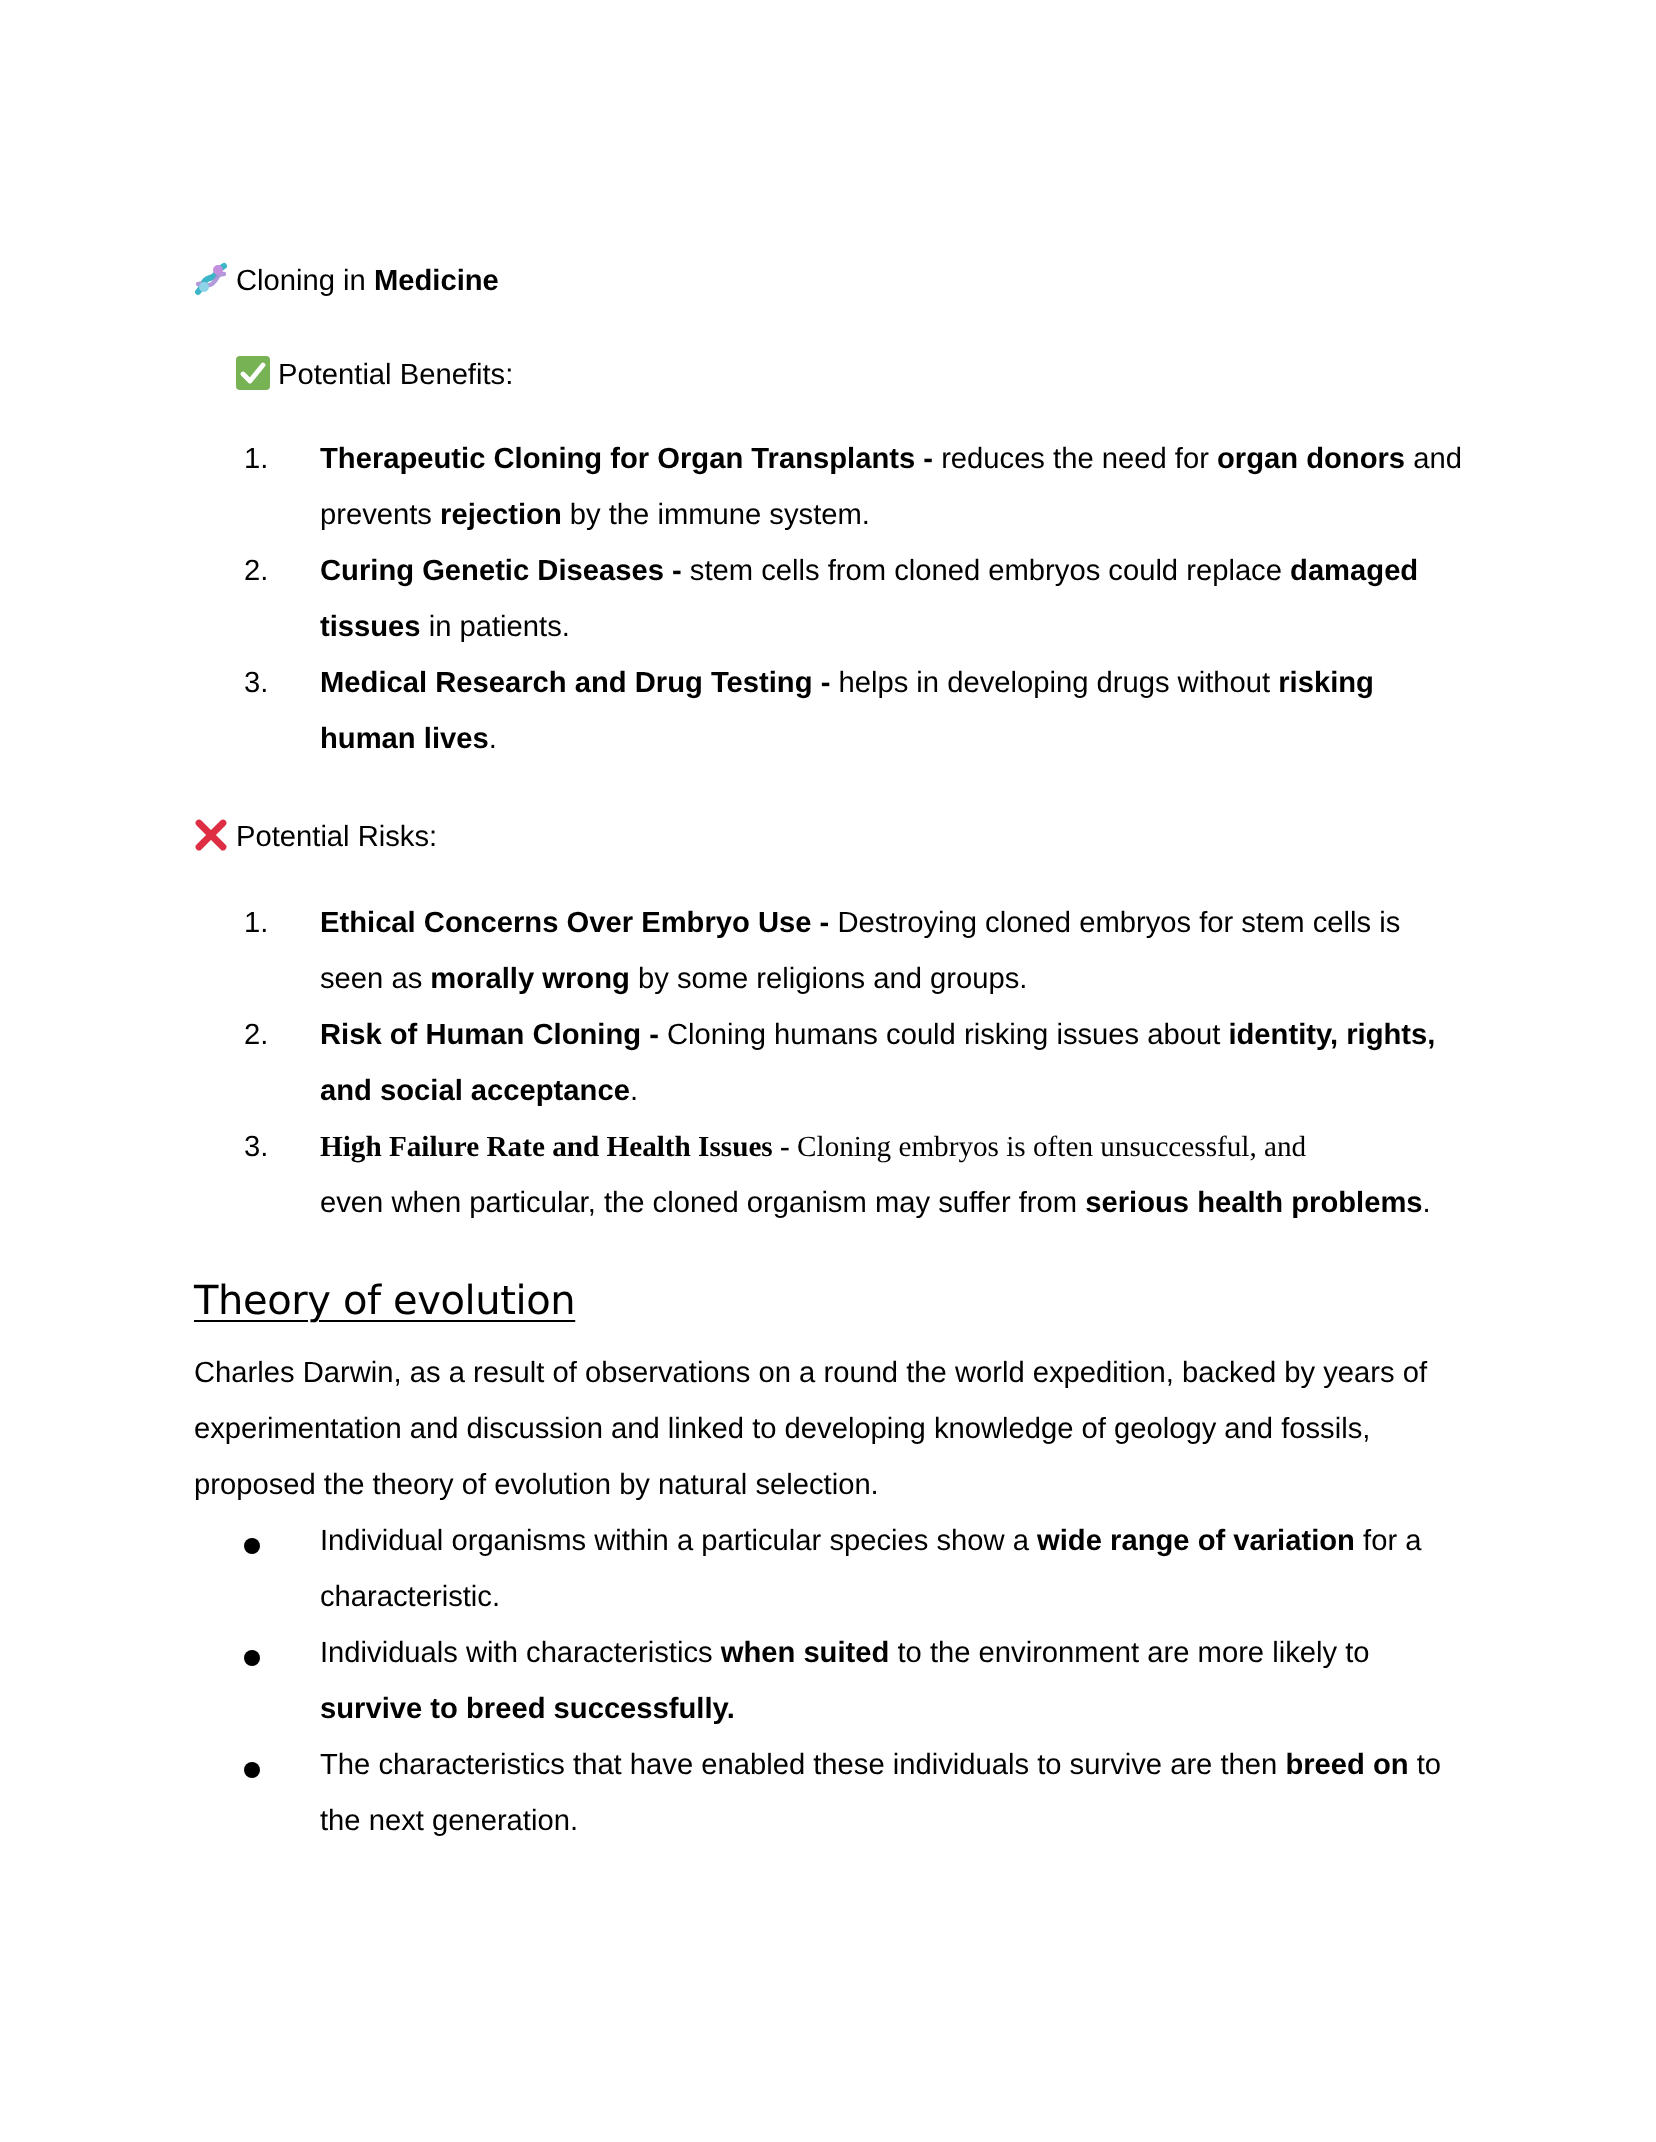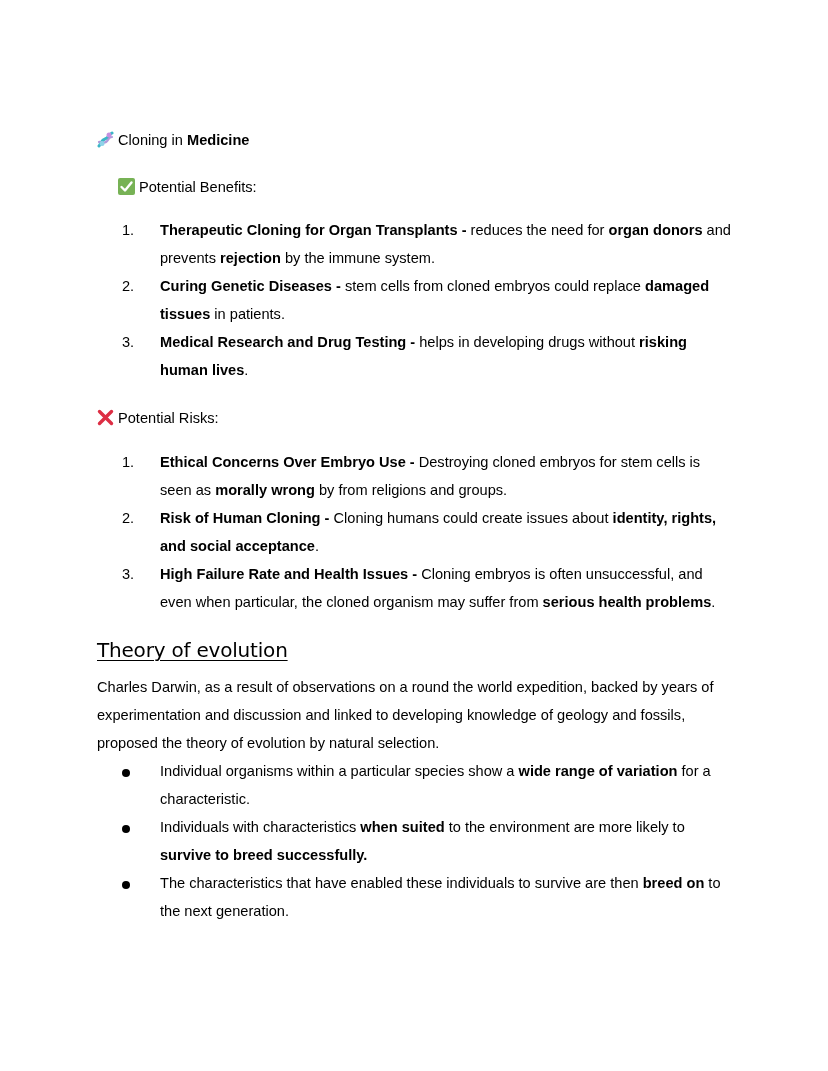--- a/index.html
+++ b/index.html
@@ -131,30 +131,30 @@
       <svg width="17" height="17" viewBox="0 0 17 17">
         <path d="M2.5 2.5 L14.5 14.5 M14.5 2.5 L2.5 14.5" stroke="#dd2e44" stroke-width="3.4" stroke-linecap="round"></path>
       </svg>
     </span><span>Potential Risks:</span>
   </div>
 
   <div class="ol" id="risks-list" style="top:0;">
       <div class="ol-item">
         <span class="num" style="top: 454px;">1.</span>
         <div class="txt-line" style="top: 454px;"><span class="b">Ethical Concerns Over Embryo Use - </span><span>Destroying cloned embryos for stem cells is</span></div>
-        <div class="txt-line" style="top: 482px;"><span>seen as </span><span class="b">morally wrong</span><span> by from religions and groups.</span></div>
+        <div class="txt-line" style="top: 482px;"><span>seen as </span><span class="b">morally wrong</span><span> by some religions and groups.</span></div>
       </div>
       <div class="ol-item">
         <span class="num" style="top: 510px;">2.</span>
-        <div class="txt-line" style="top: 510px;"><span class="b">Risk of Human Cloning - </span><span>Cloning humans could create issues about </span><span class="b">identity, rights,</span></div>
+        <div class="txt-line" style="top: 510px;"><span class="b">Risk of Human Cloning - </span><span>Cloning humans could risking issues about </span><span class="b">identity, rights,</span></div>
         <div class="txt-line" style="top: 538px;"><span class="b">and social acceptance</span><span>.</span></div>
       </div>
       <div class="ol-item">
         <span class="num" style="top: 566px;">3.</span>
-        <div class="txt-line" style="top: 566px;"><span class="b">High Failure Rate and Health Issues - </span><span>Cloning embryos is often unsuccessful, and</span></div>
+        <div class="txt-line" style="top: 566px; font-family: Liberation Serif, serif;"><span class="b">High Failure Rate and Health Issues - </span><span>Cloning embryos is often unsuccessful, and</span></div>
         <div class="txt-line" style="top: 594px;"><span>even when particular, the cloned organism may suffer from </span><span class="b">serious health problems</span><span>.</span></div>
       </div>
     </div>
 
   <div class="heading">Theory of evolution</div>
 
   <div>
     <div class="para-line" style="top:679px;">Charles Darwin, as a result of observations on a round the world expedition, backed by years of</div>
     <div class="para-line" style="top:707px;">experimentation and discussion and linked to developing knowledge of geology and fossils,</div>
     <div class="para-line" style="top:735px;">proposed the theory of evolution by natural selection.</div>

